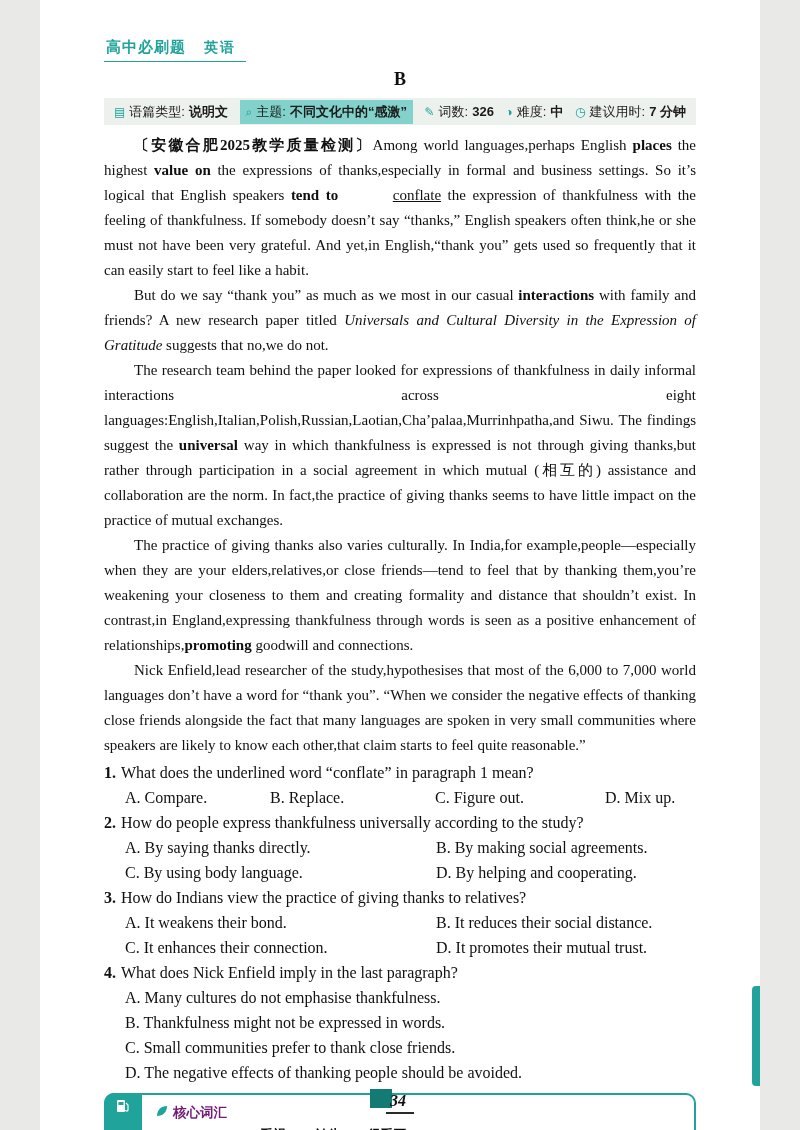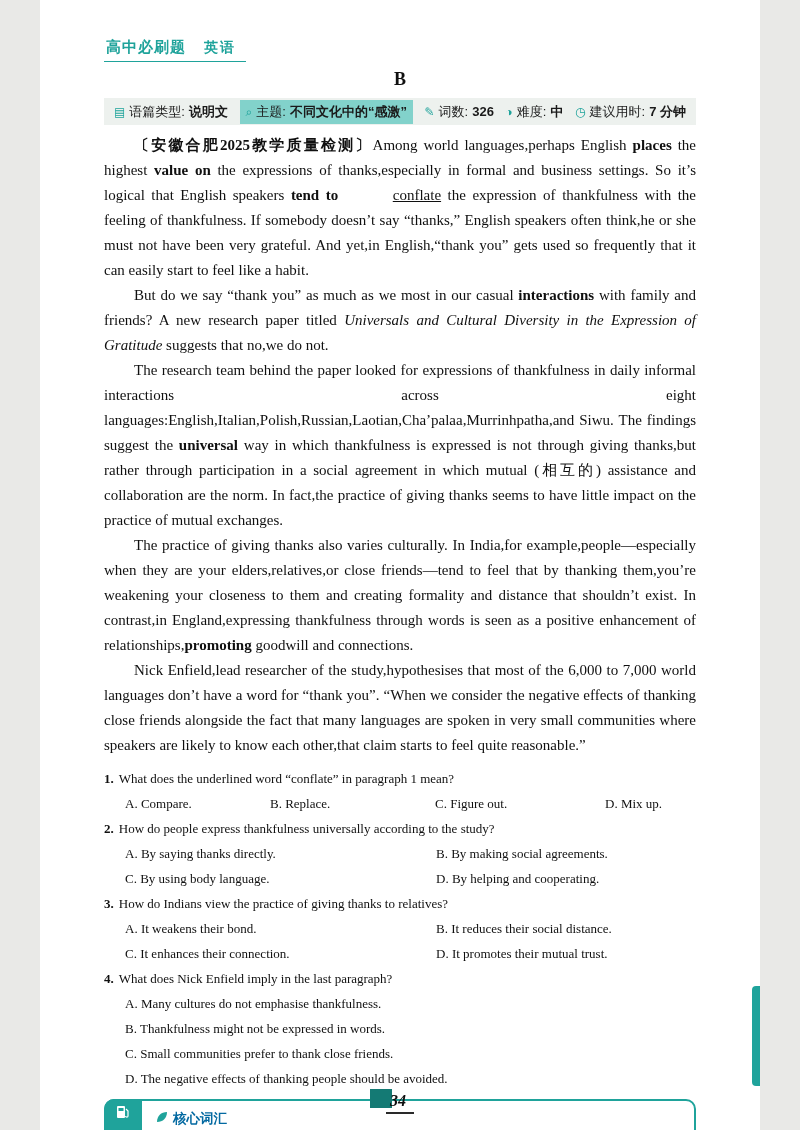--- a/index.html
+++ b/index.html
@@ -25,41 +25,41 @@
   .seg{display:flex;align-items:center;gap:4px;white-space:nowrap;}
   .seg .ic{color:#1fa39b;font-size:12px;line-height:1;}
   .seg .val{font-weight:700;}
   .seg.highlight{background:#82d2cb;padding:3px 6px;}
 
   
   .passage{margin:8px 64px 0;font-size:15px;line-height:25px;text-align:justify;}
   .para{margin:0;text-indent:2em;}
 
   
-  .questions{margin:8px 64px 0;font-size:13px;line-height:25px;}
+  .questions{margin:2px 64px 0;font-size:16px;line-height:25px;}
   .stem{}
   .qnum{font-weight:700;margin-right:5px;}
   .opts{padding-left:21px;}
   .opts-4{display:grid;grid-template-columns:145px 165px 170px auto;}
   .opts-2{display:grid;grid-template-columns:311px auto;}
   .opts-1 .opt{display:block;}
 
   
   .vocab{margin:8px 64px 0;height:92px;border:2px solid #1fa39b;border-radius:10px;
          display:flex;position:relative;background:#fff;}
   .vtab{width:38px;margin:-2px 0 -2px -2px;background:#1fa39b;border-radius:10px 0 0 10px;
         color:#fff;display:flex;flex-direction:column;align-items:center;padding-top:5px;gap:2px;}
   .vcols{display:flex;flex-direction:row;gap:1px;}
   .vtext{writing-mode:vertical-rl;font-family:"Liberation Sans","DejaVu Sans",sans-serif;
          letter-spacing:2px;line-height:15px;}
   .vtext.big{font-size:13px;font-weight:700;}
   .vtext.small{font-size:12px;}
   .vbody{flex:1;display:grid;grid-template-columns:1fr 1.12fr;column-gap:12px;
          padding:7px 12px 5px 14px;font-size:13px;line-height:22px;}
-  .vhead{color:#0369a1;font-weight:700;font-size:13.5px;display:flex;align-items:center;gap:5px;
+  .vhead{color:#701a75;font-weight:700;font-size:13.5px;display:flex;align-items:center;gap:5px;
          font-family:"Liberation Sans","DejaVu Sans",sans-serif;}
   .vitem{white-space:nowrap;overflow:hidden;}
 
   
   .pagebadge{position:absolute;left:50%;bottom:16px;transform:translateX(-50%);}
   .pn-block{position:absolute;left:-16px;top:-3px;width:22px;height:19px;background:#147a74;}
   .pn-num{position:relative;display:inline-block;font-weight:700;font-style:italic;font-size:16px;
           padding:0 8px 2px 4px;border-bottom:2px solid #2a2a2a;background:transparent;}
 
   

